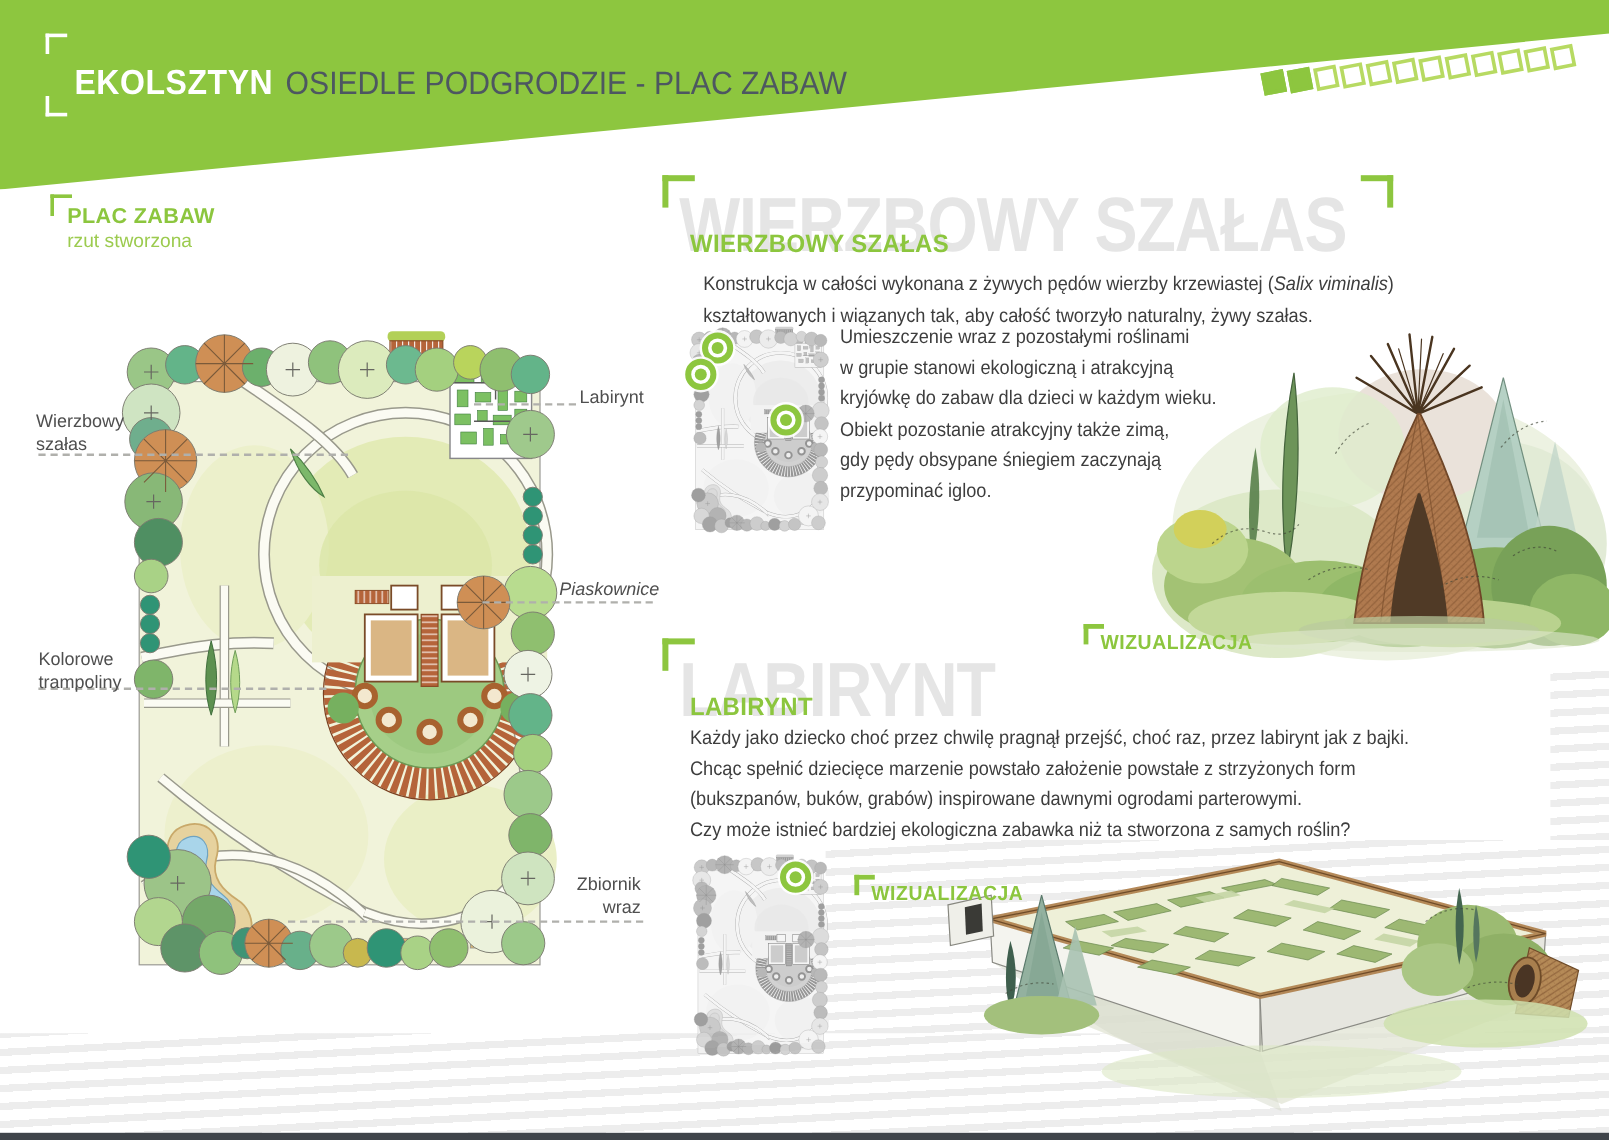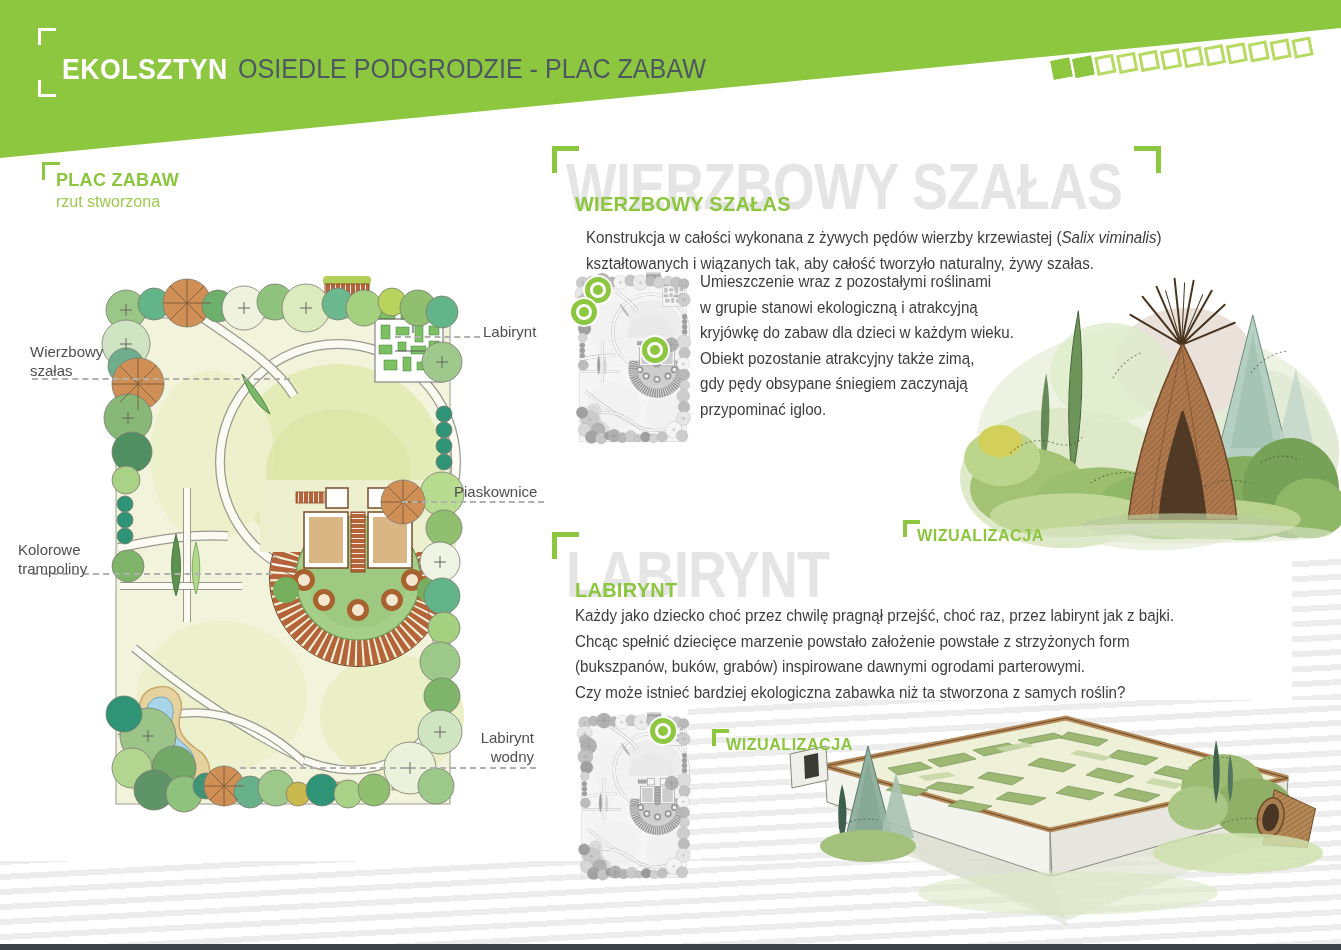--- a/index.html
+++ b/index.html
@@ -280,25 +280,25 @@
 
   <svg class="plan-svg" viewBox="0 0 382 574">
       <use href="#siteplan"></use>
     </svg>
 
   <div class="leader" style="left:395px;top:336px;width:85px;"></div>
   <div class="plabel" style="left:483px;top:323px;">Labirynt</div>
   <div class="leader" style="left:32px;top:378px;width:258px;"></div>
   <div class="plabel" style="left:30px;top:343px;width:82px;">Wierzbowy szałas</div>
   <div class="leader" style="left:402px;top:501px;width:142px;"></div>
-  <div class="plabel" style="left:454px;top:483px;">Piaskownice</div>
+  <div class="plabel" style="left:466px;top:483px;font-style:italic;">Piaskownice</div>
   <div class="leader" style="left:32px;top:573px;width:240px;"></div>
-  <div class="plabel" style="left:18px;top:541px;width:92px;">Kolorowe trampoliny</div>
+  <div class="plabel" style="left:32px;top:541px;width:92px;">Kolorowe trampoliny</div>
   <div class="leader" style="left:240px;top:767px;width:296px;"></div>
-  <div class="plabel" style="left:448px;top:729px;width:86px;text-align:right;">Labirynt wodny</div>
+  <div class="plabel" style="left:448px;top:729px;width:86px;text-align:right;">Zbiornik wraz</div>
 
   <div class="br tl" style="left:552px;top:146px;width:22px;height:22px;"></div>
   <div class="br tr" style="left:1134px;top:146px;width:22px;height:22px;"></div>
   <div class="watermark" style="left:566px;top:150px;">WIERZBOWY SZAŁAS</div>
   <div class="sec-heading" style="left:575px;top:192px;">WIERZBOWY SZAŁAS</div>
 
   <div class="para" style="left:586px;top:225px;">
     <span>Konstrukcja w całości wykonana z żywych pędów wierzby krzewiastej (</span><span class="it">Salix viminalis</span><span>)</span><br>
     <span>kształtowanych i wiązanych tak, aby całość tworzyło naturalny,  żywy szałas.</span>
   </div>

